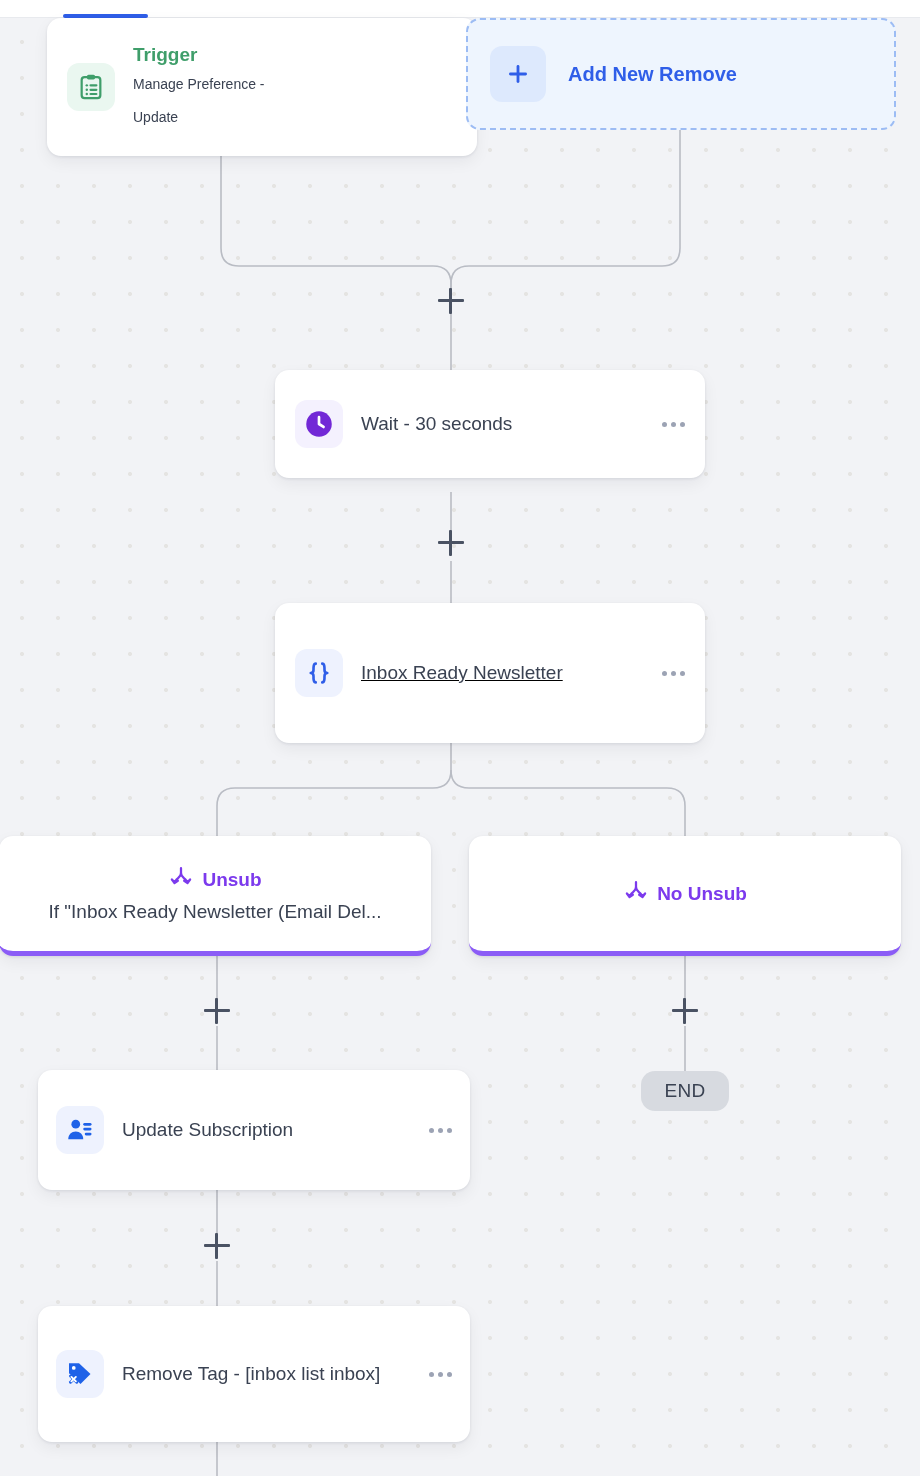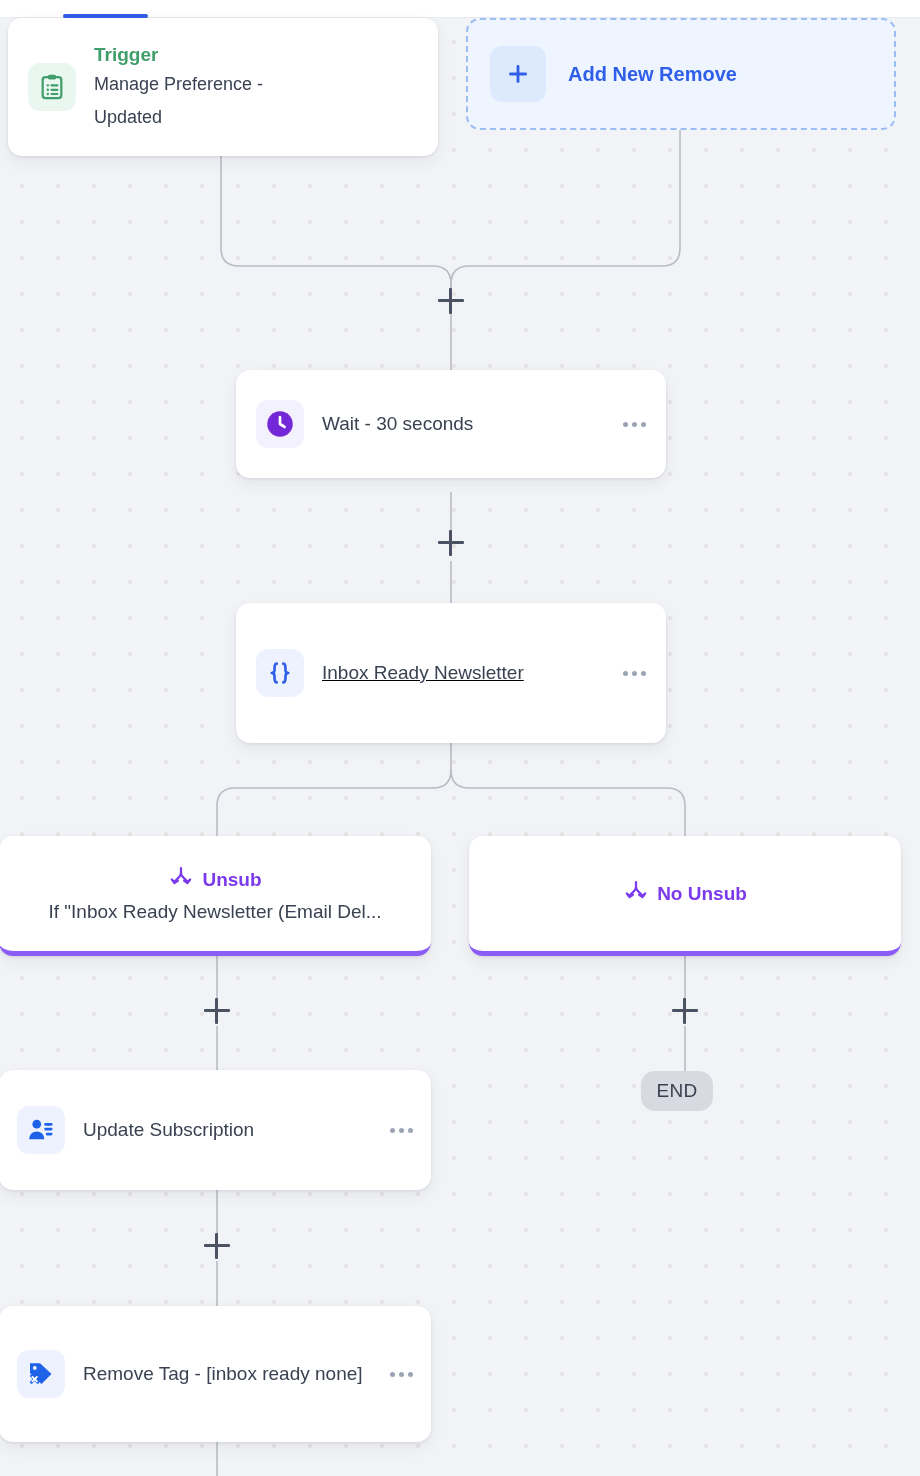--- a/index.html
+++ b/index.html
@@ -28,20 +28,21 @@
     background-image: radial-gradient(#e5e4e2 2px, transparent 2.2px);
     background-size: 36px 36px;
     background-position: 4px 6px;
   }
   .edges { position: absolute; left: 0; top: 0; width: 920px; height: 1458px; }
 
   
   .card {
     position: absolute; background: #ffffff; border-radius: 14px;
     box-shadow: 0 1px 3px rgba(16,24,40,.09), 0 6px 16px rgba(16,24,40,.06);
+    margin-left: 39px;
   }
   .card-inner { display: flex; align-items: center; height: 100%; padding: 0 20px; gap: 18px; }
   .ic {
     width: 48px; height: 48px; border-radius: 12px; flex: 0 0 48px;
     display: flex; align-items: center; justify-content: center;
   }
   .ic-green { background: #eaf7f0; }
   .ic-purple { background: #f4f1fe; }
   .ic-blue  { background: #eef2fe; }
   .node-title {
@@ -51,21 +52,21 @@
     flex: 0 0 auto; display: flex; gap: 4px; align-items: center;
     padding-left: 8px;
   }
   .kebab i { width: 5px; height: 5px; border-radius: 50%; background: #9ca3b4; display: block; }
 
   
   .trigger-label {
     font-size: 19px; color: #3f9e6a; font-weight: 700; line-height: 27px;
   }
   .trigger-sub {
-    font-size: 18px; color: #3a4252; line-height: 33px;
+    font-size: 14px; color: #3a4252; line-height: 33px;
   }
   .trigger-text { display: flex; flex-direction: column; justify-content: center; }
 
   
   .add-trigger {
     position: absolute; background: #eef5fe;
     border: 2px dashed #9cbcf4; border-radius: 14px;
   }
   .add-trigger .ic-add {
     width: 56px; height: 56px; border-radius: 12px; background: #dde9fd;
@@ -156,21 +157,21 @@
             <circle cx="8.4" cy="14.4" r="1.05" fill="#3f9e6a" stroke="none"></circle>
             <circle cx="8.4" cy="18.0" r="1.05" fill="#3f9e6a" stroke="none"></circle>
             <line x1="11.6" y1="10.6" x2="16.6" y2="10.6"></line>
             <line x1="11.6" y1="14.4" x2="16.6" y2="14.4"></line>
             <line x1="11.6" y1="18.0" x2="16.6" y2="18.0"></line>
           </svg>
         </div>
         <div class="trigger-text">
           <span class="trigger-label">Trigger</span>
           <span class="trigger-sub">Manage Preference -</span>
-          <span class="trigger-sub">Updated</span>
+          <span class="trigger-sub">Update</span>
         </div>
       </div>
     </div>
 
     <div class="add-trigger" style="left:466px; top:0px; width:430px; height:112px;">
       <div class="card-inner" style="padding:0 22px; gap:22px;">
         <div class="ic-add">
           <svg width="26" height="26" viewBox="0 0 24 24" fill="none" stroke="#2f5ee8" stroke-width="2.6" stroke-linecap="round">
             <line x1="12" y1="5" x2="12" y2="19"></line>
             <line x1="5" y1="12" x2="19" y2="12"></line>
@@ -242,21 +243,21 @@
             <path d="M12 3 L12 7.5 C12 11 9 12 7.4 14 L6.2 15.6"></path>
             <path d="M12 7.5 C12 11 15 12 16.6 14 L17.8 15.6"></path>
             <path d="M3.6 13.4 L6.0 16.6 L9.1 14.6" fill="#7c3aed" stroke="#7c3aed"></path>
             <path d="M14.9 14.6 L18.0 16.6 L20.4 13.4" fill="#7c3aed" stroke="#7c3aed"></path>
           </svg>
         </span>
         <span class="branch-name">No Unsub</span>
       </div>
     </div>
 
-    <div class="end-pill" style="left:641px; top:1053px; width:72px; height:40px;">END</div>
+    <div class="end-pill" style="left:641px; top:1053px; width:88px; height:40px;">END</div>
 
     <div class="card" style="left:-1px; top:1052px; width:432px; height:120px;">
       <div class="card-inner" style="padding:0 18px;border-radius:28px;">
         <div class="ic ic-blue">
           <svg width="30" height="30" viewBox="0 0 24 24">
             <circle cx="8.6" cy="7.3" r="3.5" fill="#1f62e8"></circle>
             <path d="M2.6 19.4 C2.6 15.6 5.3 13.2 8.6 13.2 C11.9 13.2 14.6 15.6 14.6 19.4 Z" fill="#1f62e8"></path>
             <rect x="14.6" y="6.4" width="6.6" height="2.1" rx="1.05" fill="#1f62e8"></rect>
             <rect x="14.6" y="10.2" width="6.6" height="2.1" rx="1.05" fill="#1f62e8"></rect>
             <rect x="15.8" y="14.2" width="5.4" height="2.1" rx="1.05" fill="#1f62e8"></rect>
@@ -281,22 +282,22 @@
               <line x1="4.4" y1="13.6" x2="9.4" y2="18.6"></line>
               <line x1="9.4" y1="13.6" x2="4.4" y2="18.6"></line>
             </g>
             <g stroke="#ffffff" stroke-width="1.5" stroke-linecap="round">
               <line x1="5.1" y1="14.3" x2="8.7" y2="17.9"></line>
               <line x1="8.7" y1="14.3" x2="5.1" y2="17.9"></line>
             </g>
           </svg>
         </div>
         <span class="node-title">
-          <span>Remove Tag - [inbox ready</span>
-          <span>none]</span>
+          <span>Remove Tag - [inbox list</span>
+          <span>inbox]</span>
         </span>
         <span class="kebab">
           <i></i>
             <i></i>
             <i></i>
         </span>
       </div>
     </div>
 
   </div>

